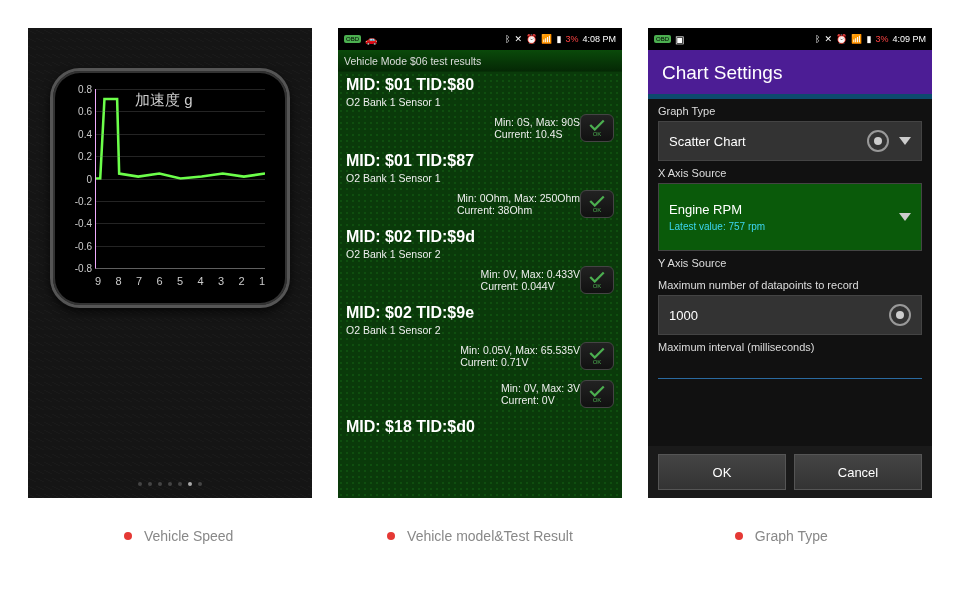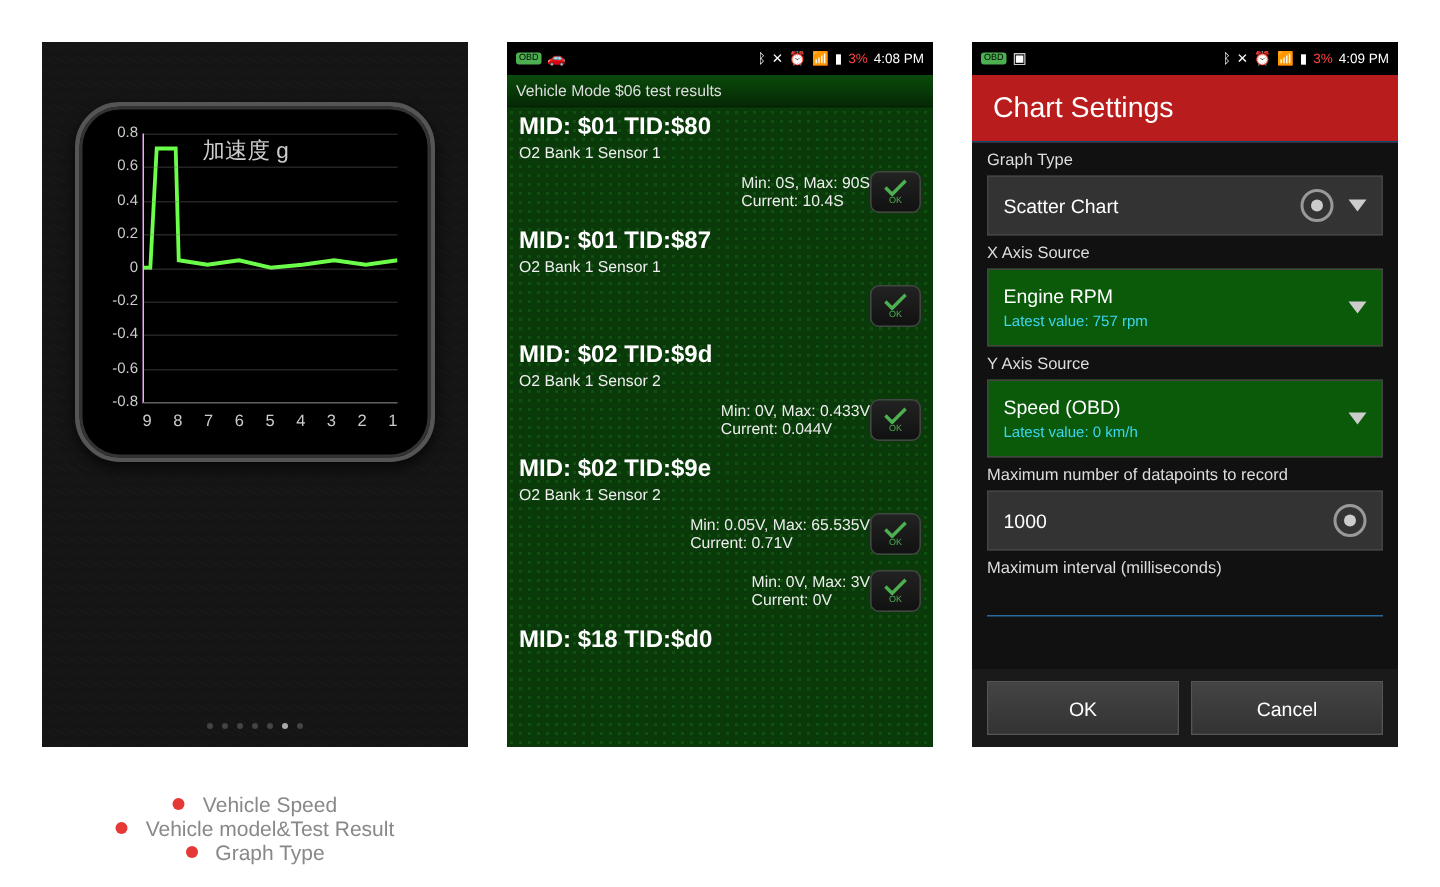--- a/index.html
+++ b/index.html
@@ -127,38 +127,38 @@
   .ok-badge svg { width: 18px; height: 12px; }
   
   .settings-body {
     height: calc(100% - 22px);
     background: #111;
     color: #fff;
     display: flex; flex-direction: column;
   }
   .settings-title {
     font-size: 19px; padding: 12px 14px 10px;
-    background: #b91c1c;
-    border-bottom: 1px solid #0c4a6e;
+    background: #4c1d95;
+    border-bottom: 5px solid #0c4a6e;
   }
   .section-label {
     font-size: 11px; color: #ddd; padding: 6px 10px 4px;
   }
   .dropdown {
     margin: 0 10px;
     background: #333;
     border: 1px solid #444;
     height: 40px;
     display: flex; align-items: center; justify-content: space-between;
     padding: 0 10px;
     font-size: 13px;
   }
   .dropdown.green {
     background: #0a5a0a;
-    height: 52px;
+    height: 68px;
     flex-direction: row;
   }
   .dropdown.green .dcol { display: flex; flex-direction: column; gap: 4px; }
   .dropdown.green .latest { color: #3dd6f0; font-size: 10px; }
   .radio-circle {
     width: 22px; height: 22px; border-radius: 50%; border: 2px solid #999;
     display: flex; align-items: center; justify-content: center;
   }
   .radio-circle .inner { width: 8px; height: 8px; border-radius: 50%; background: #ccc; }
   .caret { width: 0; height: 0; border-left: 6px solid transparent; border-right: 6px solid transparent; border-top: 8px solid #ccc; margin-left: 10px; }
@@ -184,21 +184,20 @@
     background: linear-gradient(#444,#333);
     border: 1px solid #555;
     color: #fff; font-size: 13px;
     display: flex; align-items: center; justify-content: center;
   }
   
   .captions {
     display: flex;
     justify-content: space-around;
     padding: 20px 28px 0;
-    flex-direction: column;
   }
   .caption {
     display: flex;
     align-items: center;
     gap: 12px;
     color: #888;
     font-size: 14px;
     width: 284px;
     justify-content: center;
   }
@@ -296,20 +295,24 @@
               <polyline points="3,8 9,14 21,2" fill="none" stroke="#4caf50" stroke-width="3"></polyline>
             </svg>
             <span>OK</span>
           </div>
         </div>
         <div class="result-block">
           <div class="hdr">MID: $01 TID:$87</div>
           <div class="desc">O2 Bank 1 Sensor 1</div>
         </div>
         <div class="result-values">
+          <div>
+            <div>Min: 0Ohm, Max: 250Ohm</div>
+            <div>Current: 38Ohm</div>
+          </div>
           <div class="ok-badge">
             <svg viewBox="0 0 24 16">
               <polyline points="3,8 9,14 21,2" fill="none" stroke="#4caf50" stroke-width="3"></polyline>
             </svg>
             <span>OK</span>
           </div>
         </div>
         <div class="result-block">
           <div class="hdr">MID: $02 TID:$9d</div>
           <div class="desc">O2 Bank 1 Sensor 2</div>
@@ -393,27 +396,20 @@
       <div class="section-label">X Axis Source</div>
       <div class="dropdown green">
         <div class="dcol">
           <span>Engine RPM</span>
           <span class="latest">Latest value: 757 rpm</span>
         </div>
         <span class="caret"></span>
       </div>
 
       <div class="section-label">Y Axis Source</div>
-      <div class="dropdown green">
-        <div class="dcol">
-          <span>Speed (OBD)</span>
-          <span class="latest">Latest value: 0 km/h</span>
-        </div>
-        <span class="caret"></span>
-      </div>
 
       <div class="section-label">Maximum number of datapoints to record</div>
       <div class="input-row">
         <span>1000</span>
         <span class="radio-circle">
             <span class="inner"></span>
           </span>
       </div>
 
       <div class="section-label">Maximum interval (milliseconds)</div>

